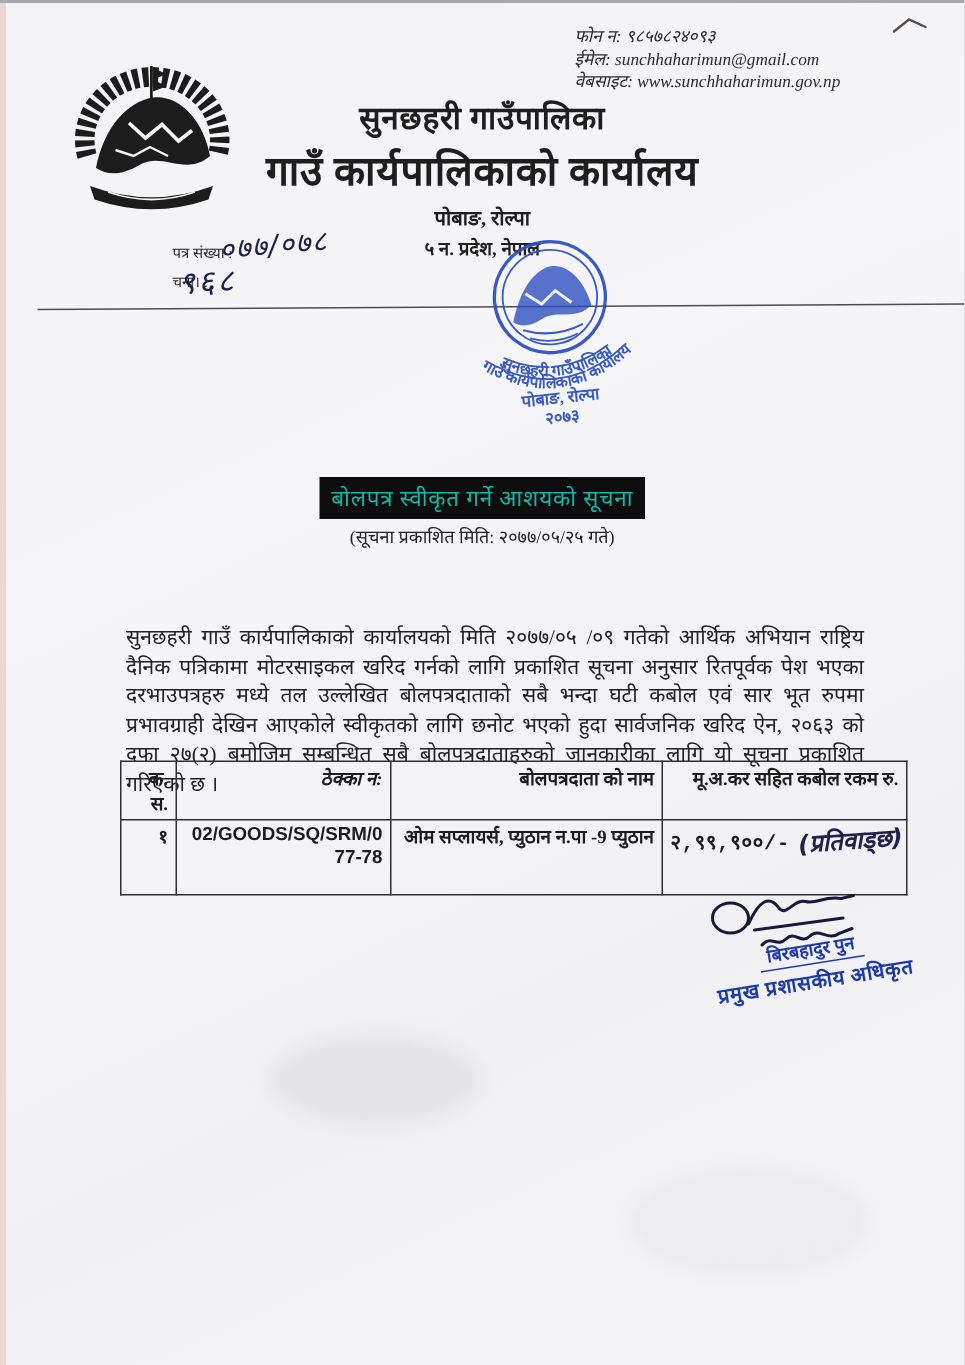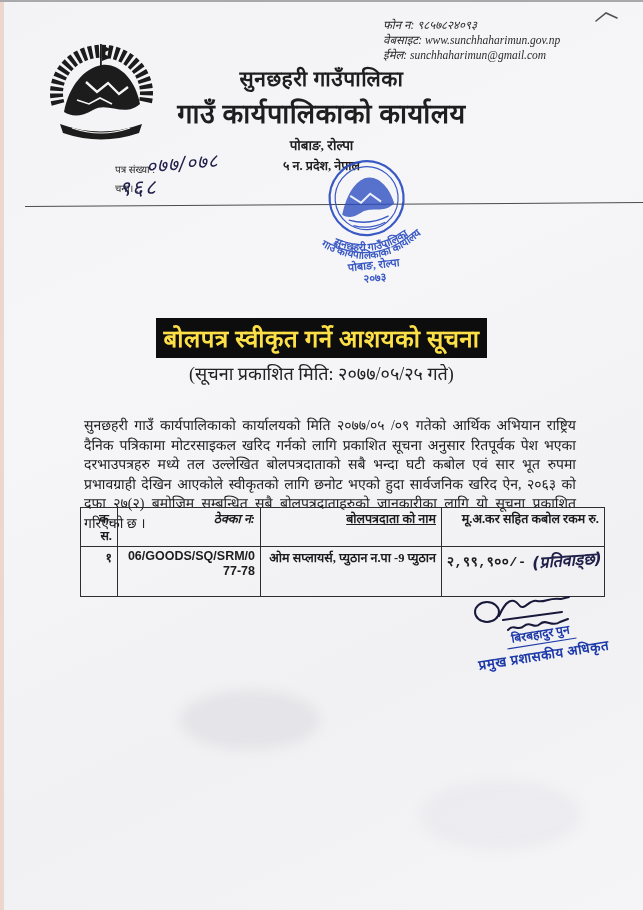--- a/index.html
+++ b/index.html
@@ -17,28 +17,28 @@
   .org .office{font-size:27px;font-weight:bold;margin-top:2px;letter-spacing:.5px;}
   .org .addr{font-size:13.5px;font-weight:bold;margin-top:5px;}
   .org .prov{font-size:12.5px;font-weight:bold;margin-top:3px;}
   .refblock{position:absolute;left:88px;top:160px;font-size:10px;line-height:19px;color:#2a2a2a;margin-left:27px;}
   .hand{font-family:"DejaVu Sans","Liberation Sans",sans-serif;font-style:italic;color:#20204a;}
   .ref-val{position:absolute;left:146px;top:150px;font-size:19px;transform:rotate(-5deg);letter-spacing:1px;}
   .chal-val{position:absolute;left:119px;top:173px;font-size:21px;transform:rotate(-3deg);letter-spacing:2px;}
   .rule{position:absolute;left:25px;top:204px;width:618px;border-top:1.6px solid #4c4c4c;transform:rotate(-0.35deg);}
   .stamp{position:absolute;left:283px;top:156px;width:172px;height:130px;transform:rotate(-6deg);opacity:.92;}
   .titlewrap{position:absolute;left:0;top:318px;width:643px;text-align:center;}
-  .titlebox{display:inline-block;background:#0d0d0d;color:#fde047;font-weight:bold;font-size:24px;padding:3px 8px 4px;letter-spacing:.5px;}
-  .subtitle{margin-top:3px;font-size:18px;color:#222;}
+  .titlebox{display:inline-block;background:#0d0d0d;color:#14b8a6;font-weight:normal;font-size:15px;padding:3px 8px 4px;letter-spacing:.5px;}
+  .subtitle{margin-top:3px;font-size:12px;color:#222;}
   .bodytext{position:absolute;left:84px;top:402px;width:492px;font-size:14px;line-height:19.5px;text-align:justify;color:#212121;}
   table.notice{position:absolute;left:80px;top:507px;width:488px;border-collapse:collapse;table-layout:fixed;}
   table.notice td,table.notice th{border:1.6px solid #2e2e2e;font-size:12.5px;font-weight:bold;padding:2px 5px;vertical-align:top;text-align:right;color:#1c1c1c;}
   th.c-sn{width:26px;text-align:center;}
   th.c-no{width:132px;text-align:center;vertical-align:middle;font-style:italic;}
-  th.c-bid{width:170px;vertical-align:middle;padding-left:10px;text-decoration:underline;}
+  th.c-bid{width:170px;vertical-align:middle;padding-left:10px;}
   th.c-amt{width:152px;vertical-align:middle;}
   td.d-sn{text-align:center;font-size:13px;}
   td.d-no{font-family:"Liberation Sans","DejaVu Sans",sans-serif;font-weight:normal;font-size:11.5px;line-height:15px;word-break:break-all;vertical-align:top;}
   td.d-bid{line-height:18px;}
   td.d-amt{white-space:nowrap;}
   .row-h{height:50px;}
   .amt-num{font-size:13.5px;letter-spacing:.5px;font-family:Liberation Mono, monospace;}
   .amt-note{display:inline-block;font-size:16px;transform:rotate(-4deg);margin-left:2px;font-weight:bold;}
   .sigblock{position:absolute;left:452px;top:590px;width:190px;height:100px;}
   .sig-scribble{position:absolute;left:18px;top:0px;}
@@ -70,26 +70,26 @@
       </g>
     </svg>
   </div>
 
   <div class="contact">
     <div>
       <span>फोन न:</span>
       <span>९८५७८२४०९३</span>
     </div>
     <div>
+      <span>ईमेल:</span>
+      <span>sunchhaharimun@gmail.com</span>
+    </div>
+    <div>
       <span>वेबसाइट:</span>
       <span>www.sunchhaharimun.gov.np</span>
-    </div>
-    <div>
-      <span>ईमेल:</span>
-      <span>sunchhaharimun@gmail.com</span>
     </div>
   </div>
 
   <div class="org">
     <div class="muni">सुनछहरी गाउँपालिका</div>
     <div class="office">गाउँ कार्यपालिकाको कार्यालय</div>
     <div class="addr">पोबाङ, रोल्पा</div>
     <div class="prov">५ न. प्रदेश, नेपाल</div>
   </div>
 
@@ -137,21 +137,21 @@
   <table class="notice">
     <tbody>
         <tr>
       <th class="c-sn">क. स.</th>
       <th class="c-no">ठेक्का न:</th>
       <th class="c-bid">बोलपत्रदाता को नाम</th>
       <th class="c-amt">मू.अ.कर सहित कबोल रकम रु.</th>
     </tr>
     <tr class="row-h">
       <td class="d-sn">१</td>
-      <td class="d-no">06/GOODS/SQ/SRM/077-78</td>
+      <td class="d-no">02/GOODS/SQ/SRM/077-78</td>
       <td class="d-bid">ओम सप्लायर्स, प्युठान न.पा -9 प्युठान</td>
       <td class="d-amt">
         <span class="amt-num">२,९९,९००/-</span>
         <span class="amt-note hand">(प्रतिवाड्छ)</span>
       </td>
     </tr>
   </tbody>
     </table>
 
   <div class="sigblock">

